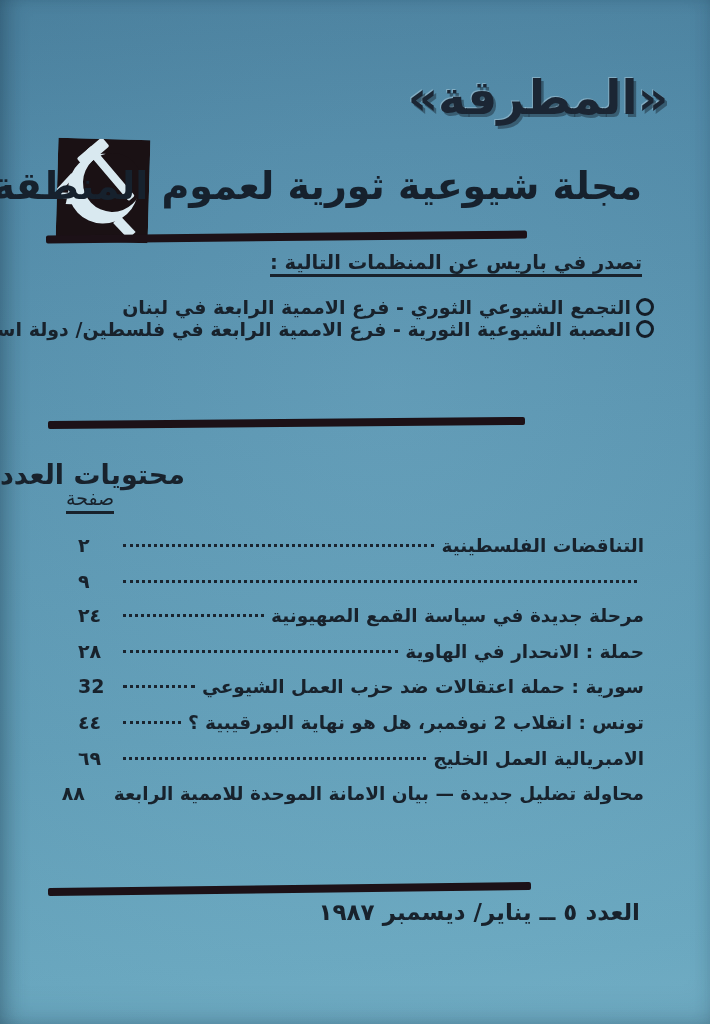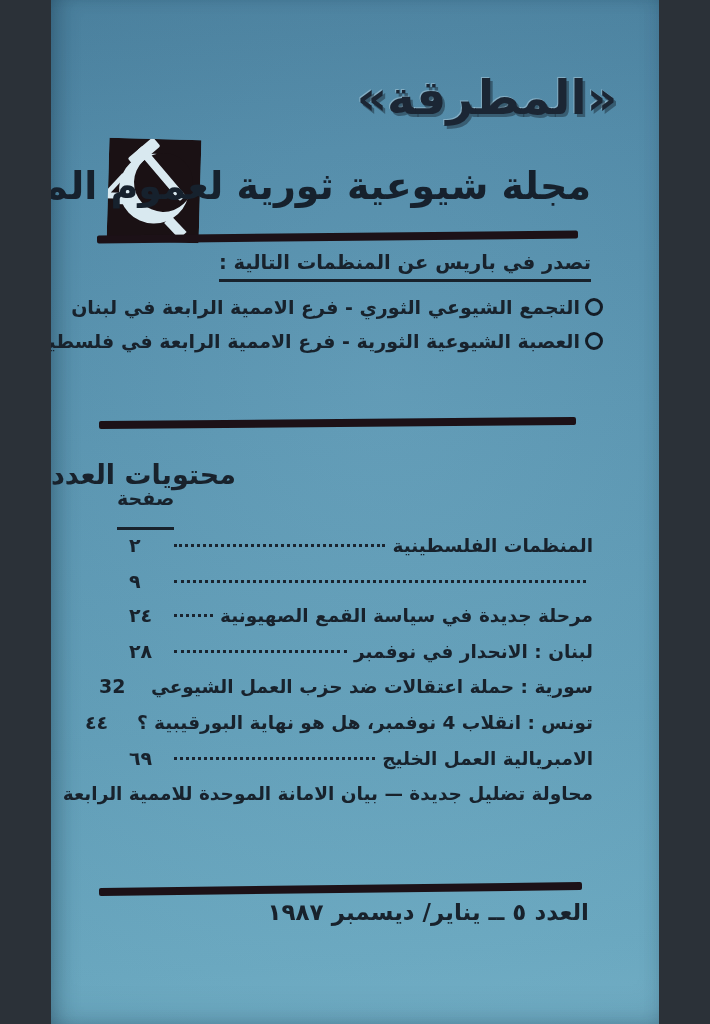--- a/index.html
+++ b/index.html
@@ -1,18 +1,18 @@
 <!DOCTYPE html>
 <html lang="ar" dir="rtl"><head>
 <meta charset="utf-8">
 <style>
   html,body{margin:0;padding:0;background:#2b3138;}
   .page{
     position:relative;
-    width:608px;height:1024px;
+    width:710px;height:1024px;
     margin:0 auto;
     overflow:hidden;
     font-family:"DejaVu Sans",sans-serif;
     color:#18222c;
     background:
       radial-gradient(130% 95% at 55% 38%, rgba(255,255,255,0.07), rgba(10,30,45,0.08)),
       linear-gradient(176deg,#47809f 0%,#4e8aa9 16%,#5795b2 42%,#60a0bb 70%,#6cadc6 92%,#74b4cc 100%);
     box-shadow: inset 16px 0 26px -14px rgba(15,40,58,0.45),
                 inset -8px 0 20px -14px rgba(15,40,58,0.30),
                 inset 0 -18px 36px -18px rgba(20,50,70,0.25);
@@ -45,49 +45,48 @@
   }
   .rule1{top:233px; left:46px; width:481px; transform:rotate(-0.6deg);}
   .rule2{top:419px; left:48px; width:477px; transform:rotate(-0.5deg);}
   .rule3{top:885px; left:48px; width:483px; transform:rotate(-0.7deg);}
 
   
   .pub-heading{
     top:251px; right:68px;
     font-size:19.5px; font-weight:bold;
     border-bottom:3px solid #18222c;
-    padding-bottom:5px;
     white-space:nowrap;
   }
   .org-list{
     top:296px; right:56px; left:10px;
-    display:flex; flex-direction:column; gap:12px;
+    display:flex; flex-direction:column; 
   }
   .org-item{
     display:flex; align-items:center; gap:5px;
     font-size:19px; font-weight:bold; white-space:nowrap;
   }
   .o-bullet{
     flex:0 0 auto;
     width:12px; height:12px;
     border:3.2px solid #141d27; border-radius:50%;
     display:inline-block;
   }
 
   
   .contents-heading{
     top:459px; left:0; right:0;
     text-align:left;
     font-size:27px; font-weight:bold;
   }
   .page-col-label{
     top:487px; left:66px;
-    font-size:19px; font-weight:bold;
+    font-size:19px; font-weight:normal;
     border-bottom:3px solid #18222c;
-    padding-bottom:18px;
+    padding-bottom:2px;
   }
   .toc{
     top:533px; right:66px; left:78px;
     display:flex; flex-direction:column;
   }
   .toc-row{
     display:flex; align-items:baseline;
     font-size:18.5px; font-weight:bold;
     line-height:24px;
     margin-bottom:10.6px;
@@ -155,45 +154,45 @@
     </div>
   </div>
 
   <div class="abs rule rule2"></div>
 
   <div class="abs contents-heading">محتويات العدد</div>
   <div class="abs page-col-label">صفحة</div>
 
   <div class="abs toc">
     <div class="toc-row">
-      <span class="toc-title">المنظمات الفلسطينية</span>
+      <span class="toc-title">التناقضات الفلسطينية</span>
       <span class="leader"></span>
       <span class="toc-page">٢</span>
     </div>
     <div class="toc-row">
       <span class="leader"></span>
       <span class="toc-page">٩</span>
     </div>
     <div class="toc-row">
       <span class="toc-title">مرحلة جديدة في سياسة القمع الصهيونية</span>
       <span class="leader"></span>
       <span class="toc-page">٢٤</span>
     </div>
     <div class="toc-row">
-      <span class="toc-title">لبنان : الانحدار في نوفمبر</span>
+      <span class="toc-title">حملة : الانحدار في الهاوية</span>
       <span class="leader"></span>
       <span class="toc-page">٢٨</span>
     </div>
     <div class="toc-row">
       <span class="toc-title">سورية : حملة اعتقالات ضد حزب العمل الشيوعي</span>
       <span class="leader"></span>
       <span class="toc-page">32</span>
     </div>
     <div class="toc-row">
-      <span class="toc-title">تونس : انقلاب 4 نوفمبر، هل هو نهاية البورقيبية ؟</span>
+      <span class="toc-title">تونس : انقلاب 2 نوفمبر، هل هو نهاية البورقيبية ؟</span>
       <span class="leader"></span>
       <span class="toc-page">٤٤</span>
     </div>
     <div class="toc-row">
       <span class="toc-title">الامبريالية العمل الخليج</span>
       <span class="leader"></span>
       <span class="toc-page">٦٩</span>
     </div>
     <div class="toc-row">
       <span class="toc-title">محاولة تضليل جديدة — بيان الامانة الموحدة للاممية الرابعة</span>

